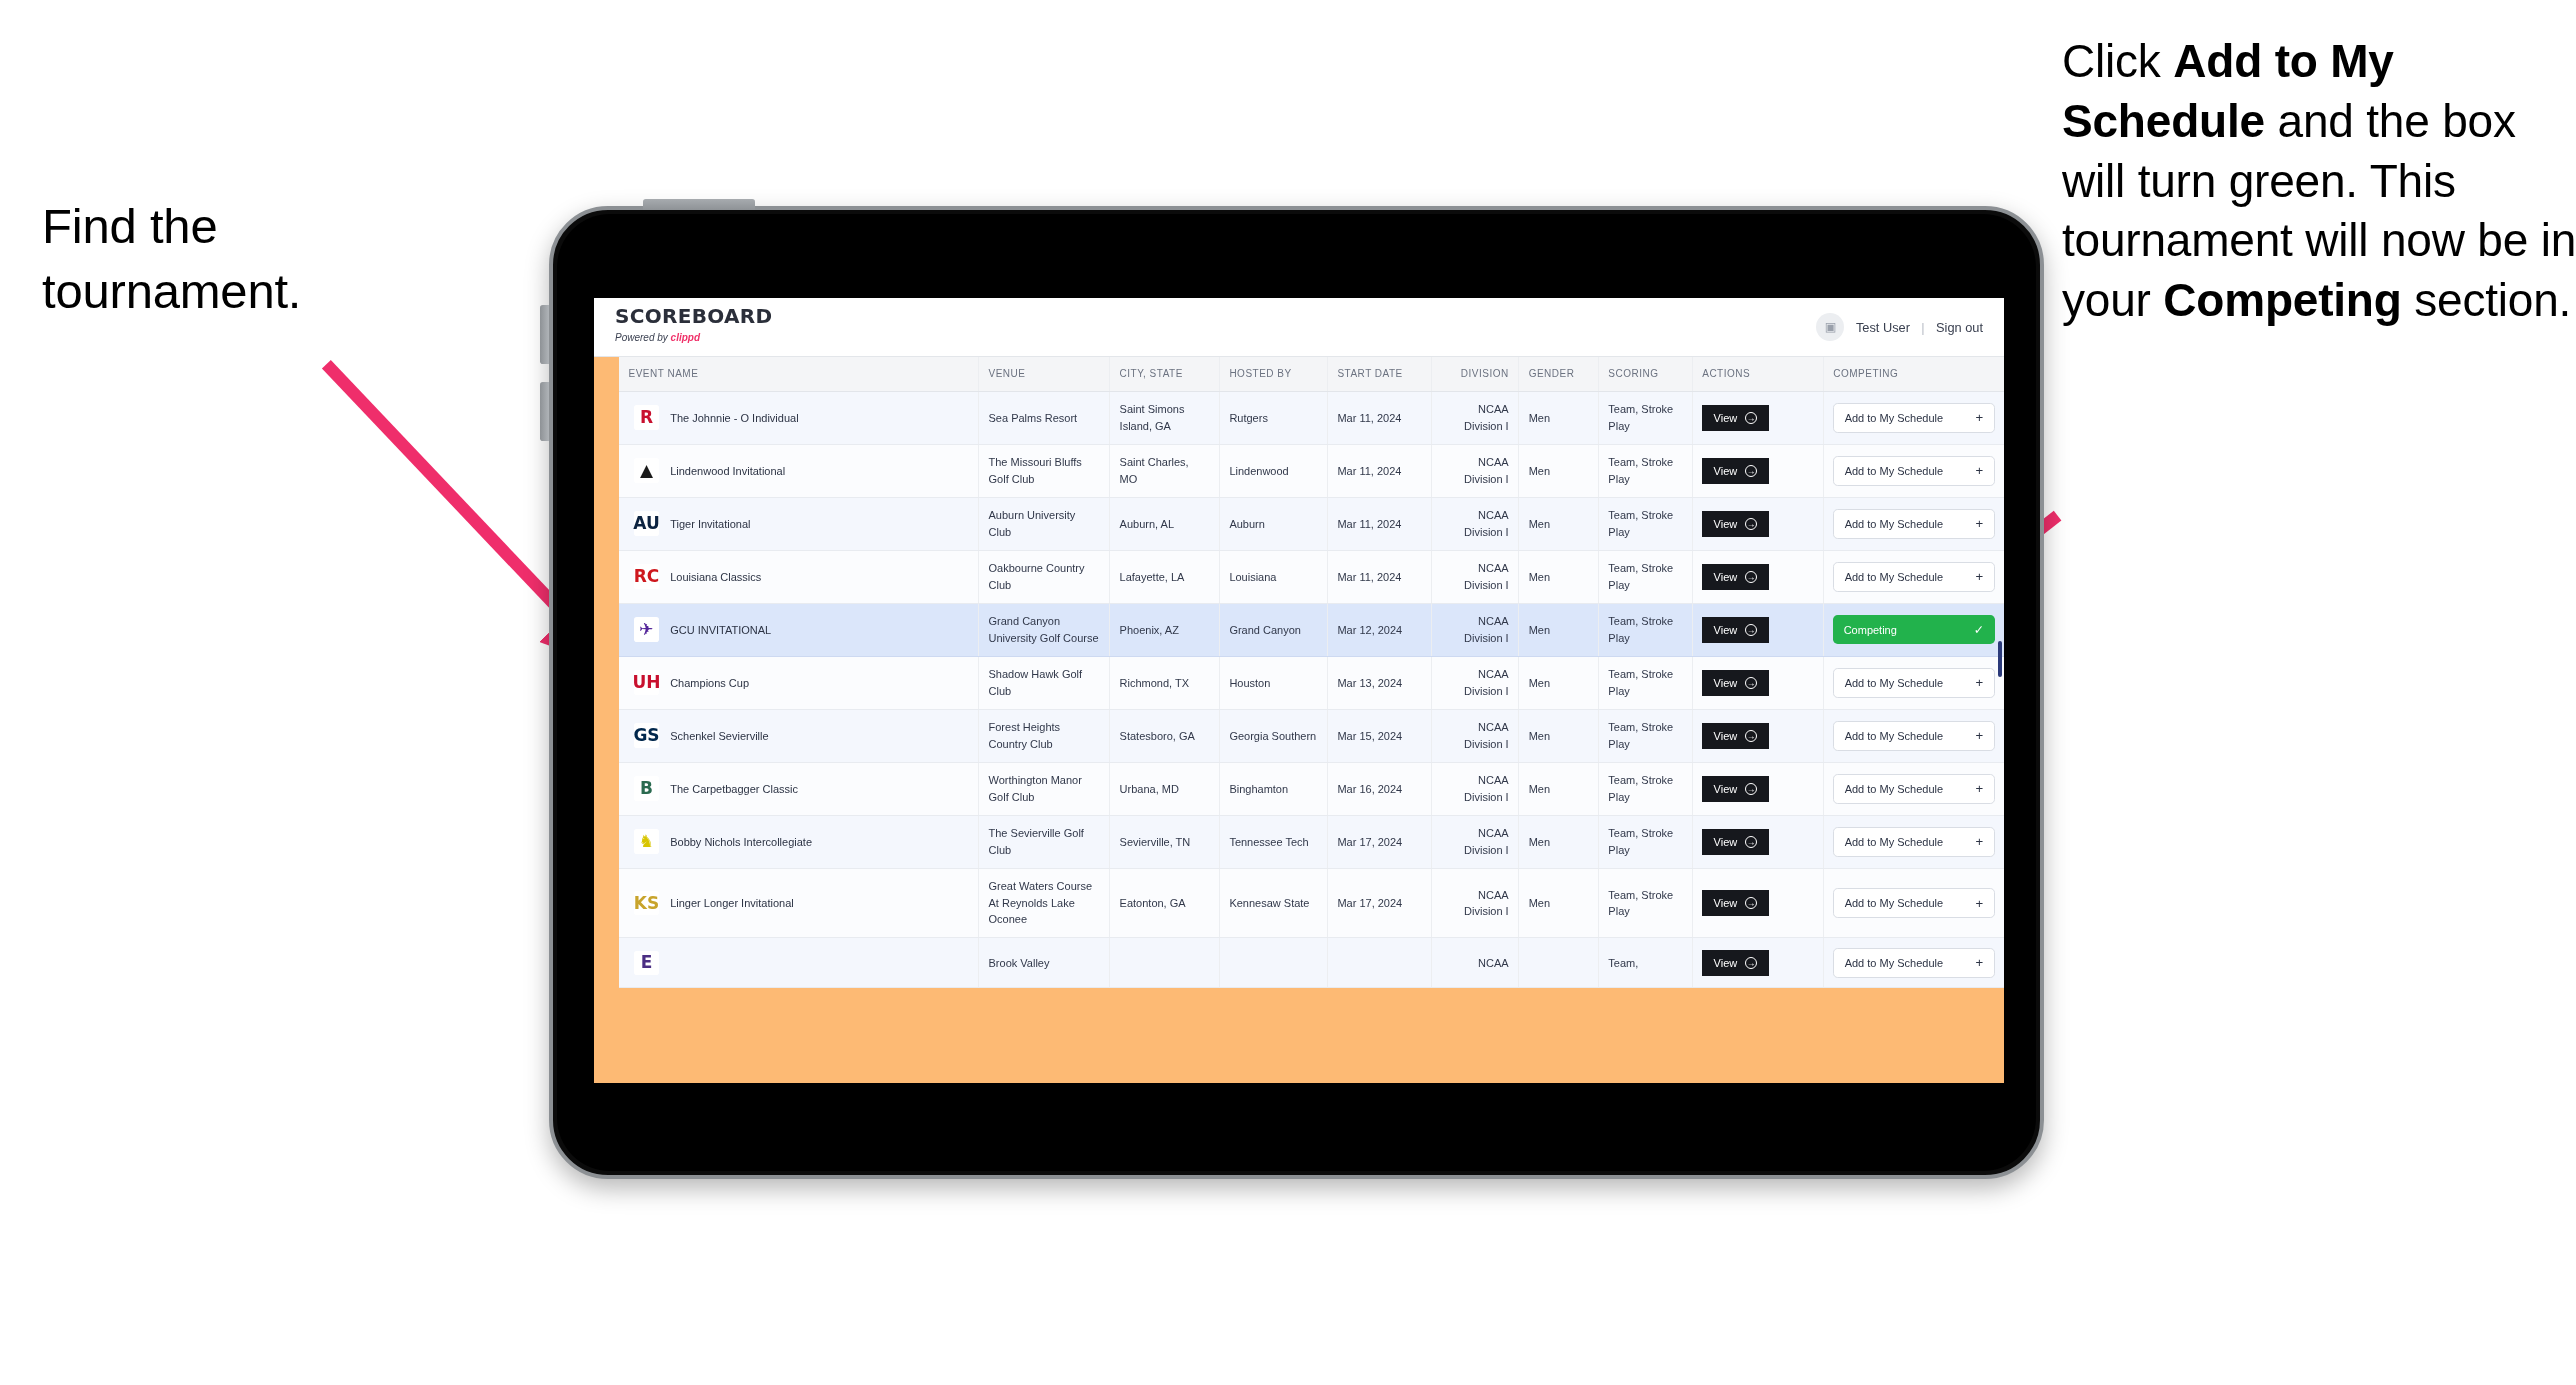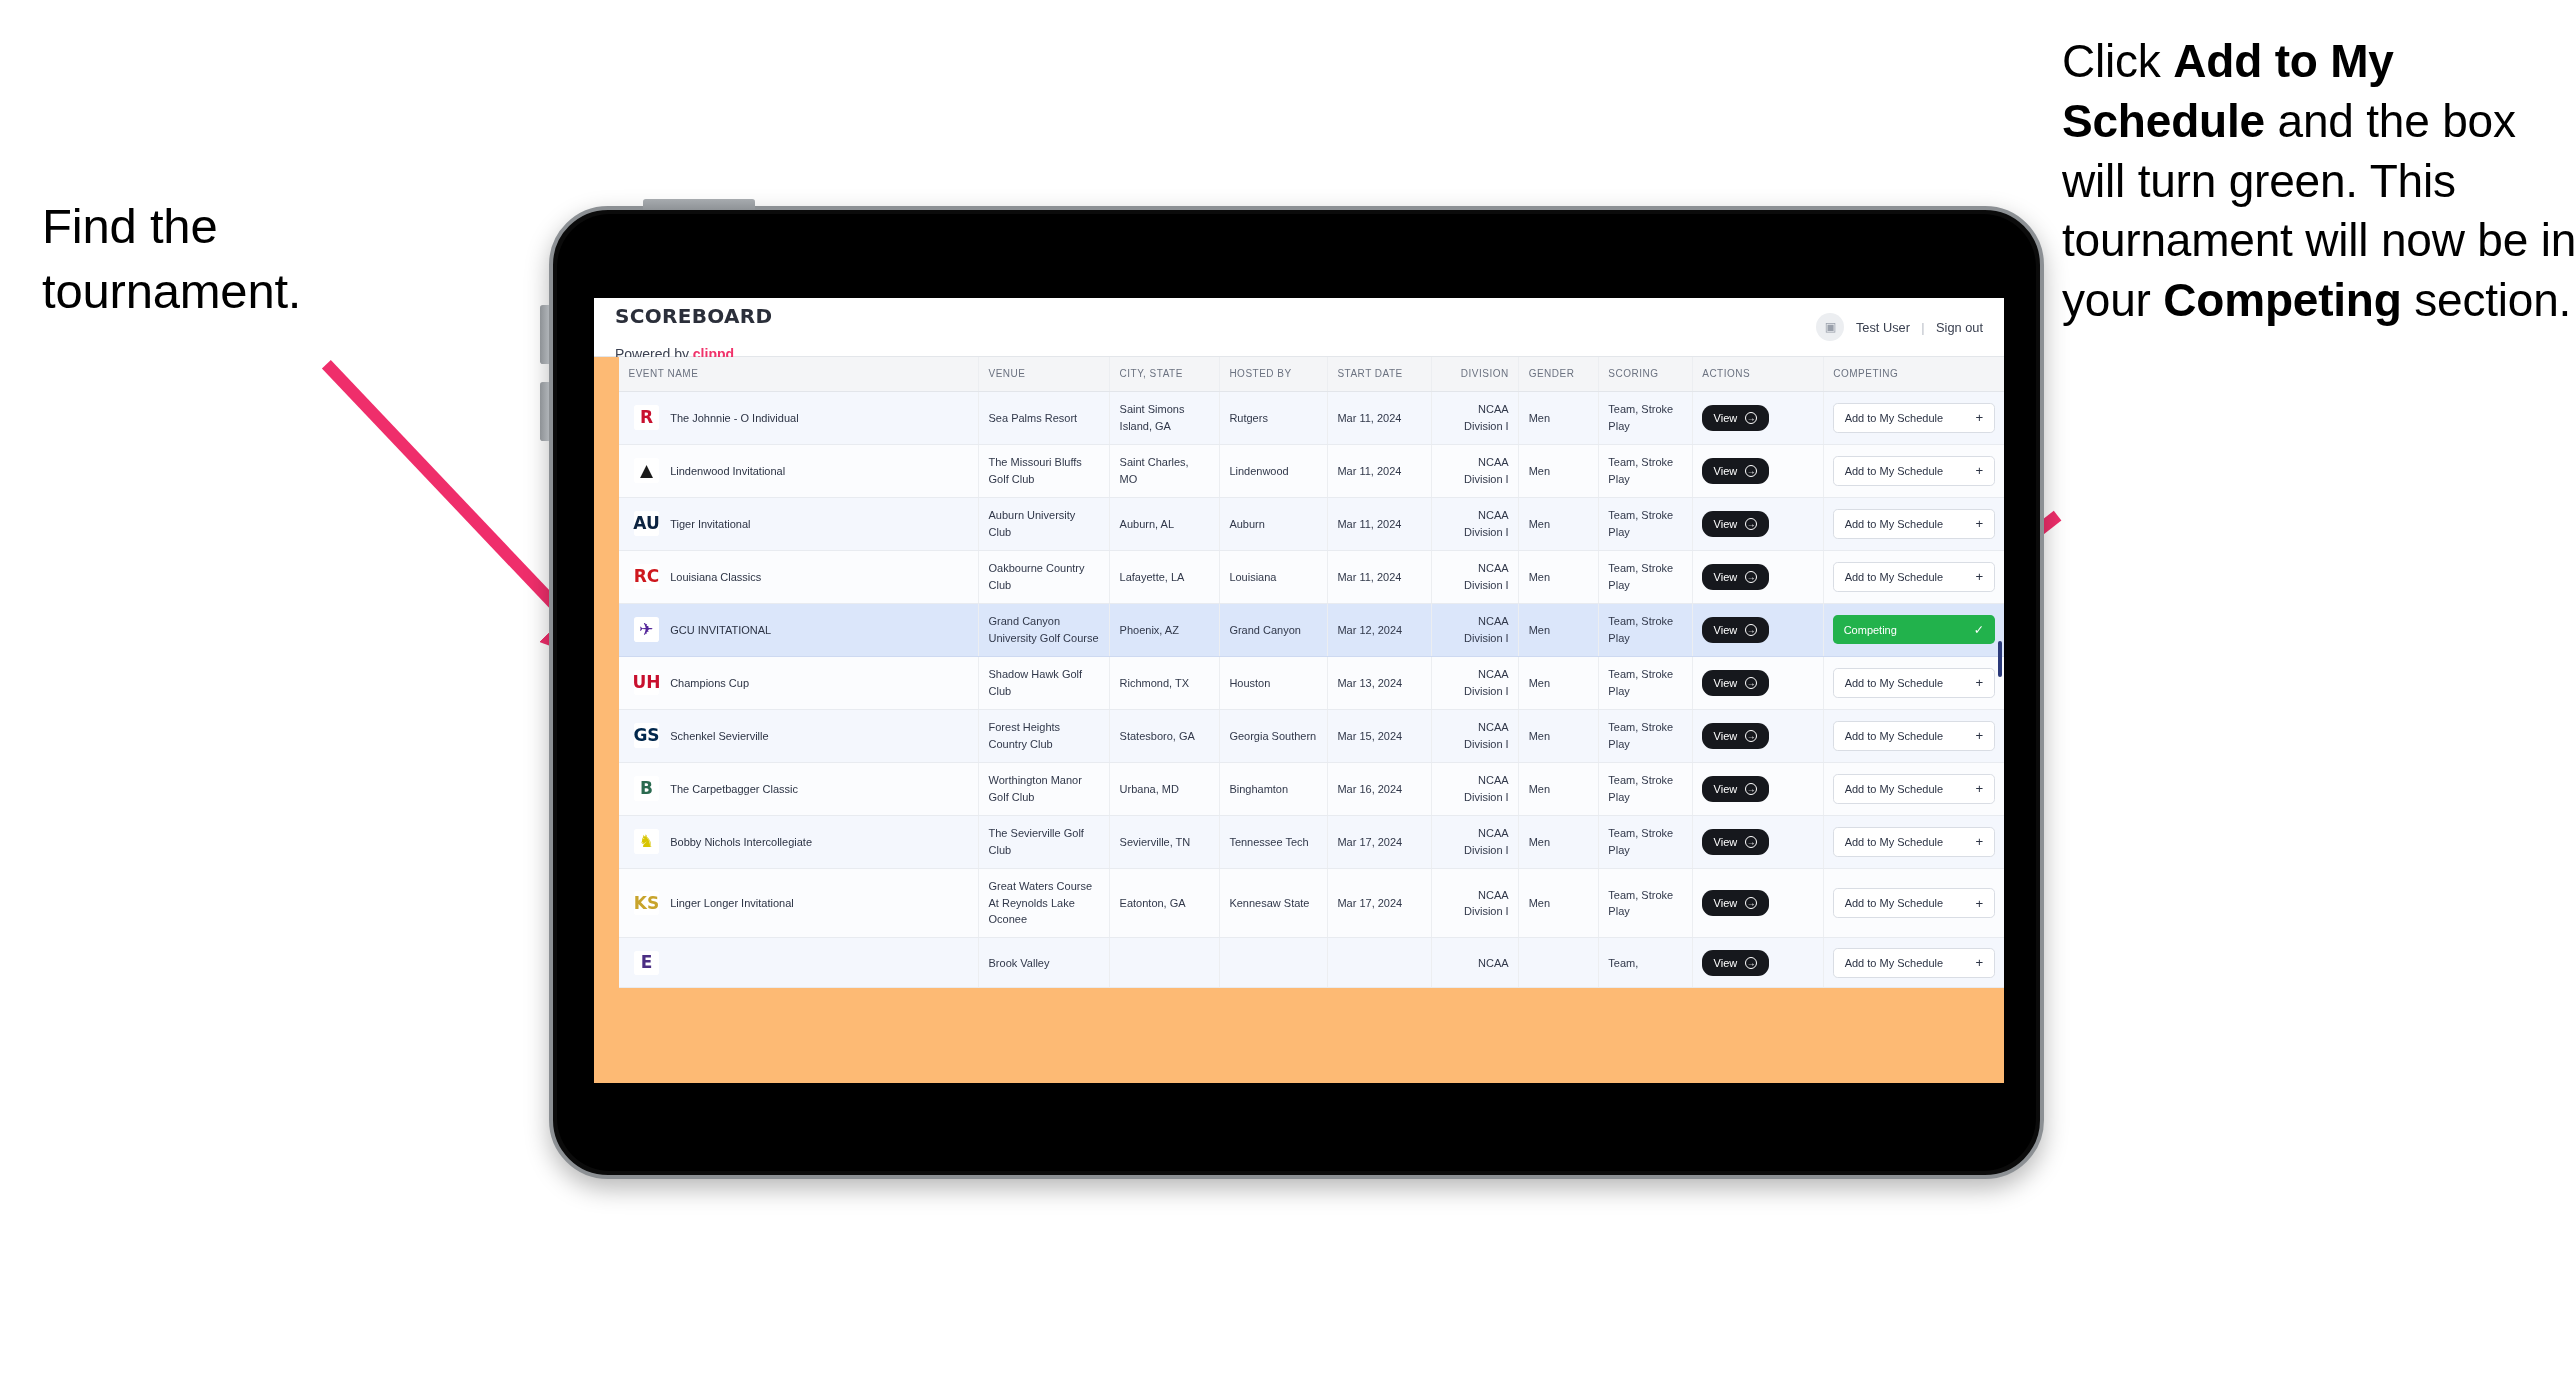--- a/index.html
+++ b/index.html
@@ -92,21 +92,21 @@
     border-bottom: 0.9px solid #e3e6ea;
     position:relative;
   }
   .brand { padding: 7.6px 0 0 21px; width: 161px; flex: none; }
   .brand .logo {
     font-family: "DejaVu Sans", sans-serif;
     font-weight: 700; font-size: 20px; letter-spacing: 0.3px;
     color:#2b2f3a; line-height: 1;
   }
   .brand .sub {
-    font-size: 14px; color:#3c4252; margin-top: 21px; line-height:1;
+    font-size: 10px; color:#3c4252; margin-top: 7px; line-height:1;font-style:italic;
   }
   .brand .sub .clippd { color:#f0326a; font-weight:700; }
 
   .navtabs { display:flex; align-items:flex-end; gap: 0; margin-left: 9.5px; }
   .navtab {
     padding: 0 21px 13.2px 21px;
     display:flex; align-items:flex-end;
     font-size: 13.7px; letter-spacing:0.6px;
     color:#3a4050; cursor:pointer;
     height: 100%;
@@ -177,21 +177,21 @@
     width: 24.6px; height: 24.6px; flex:none;
     display:flex; align-items:center; justify-content:center;
     font-family:"DejaVu Sans", sans-serif;
     font-weight:700; font-size: 17px; line-height:1;
     border-radius: 2.8px;
   }
 
   .btn-view {
     display:inline-flex; align-items:flex-start; gap: 7.6px;
     background:#16181d; color:#fff;
-    border-radius: 11px;
+    border-radius: 0;
     padding: 6.6px 11.4px;
     font-size: 11px;
     cursor:pointer;
     border:none;
   }
   .btn-view .circ {
     width:12.3px; height:12.3px; border-radius:50%;
     border:1.1px solid #fff; display:inline-flex;
     align-items:center; justify-content:center;
     font-size: 8.5px; line-height:1;

